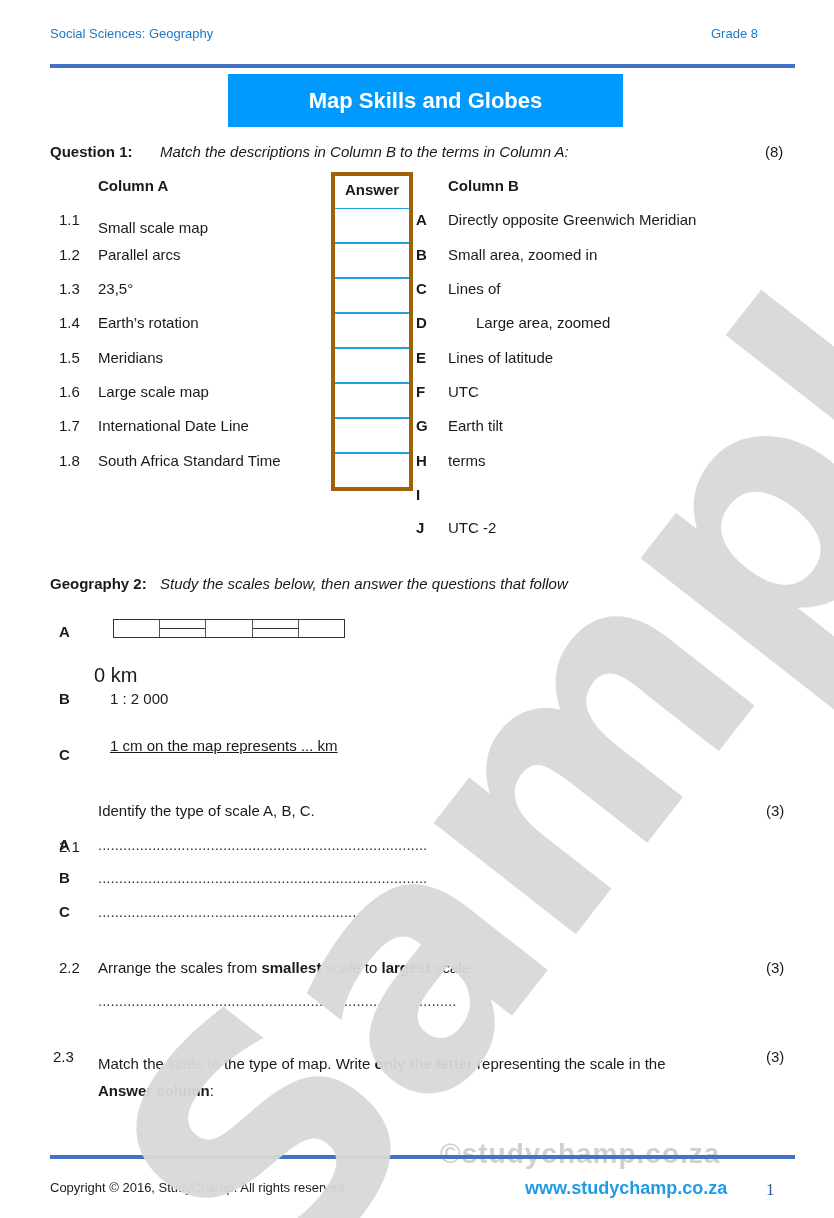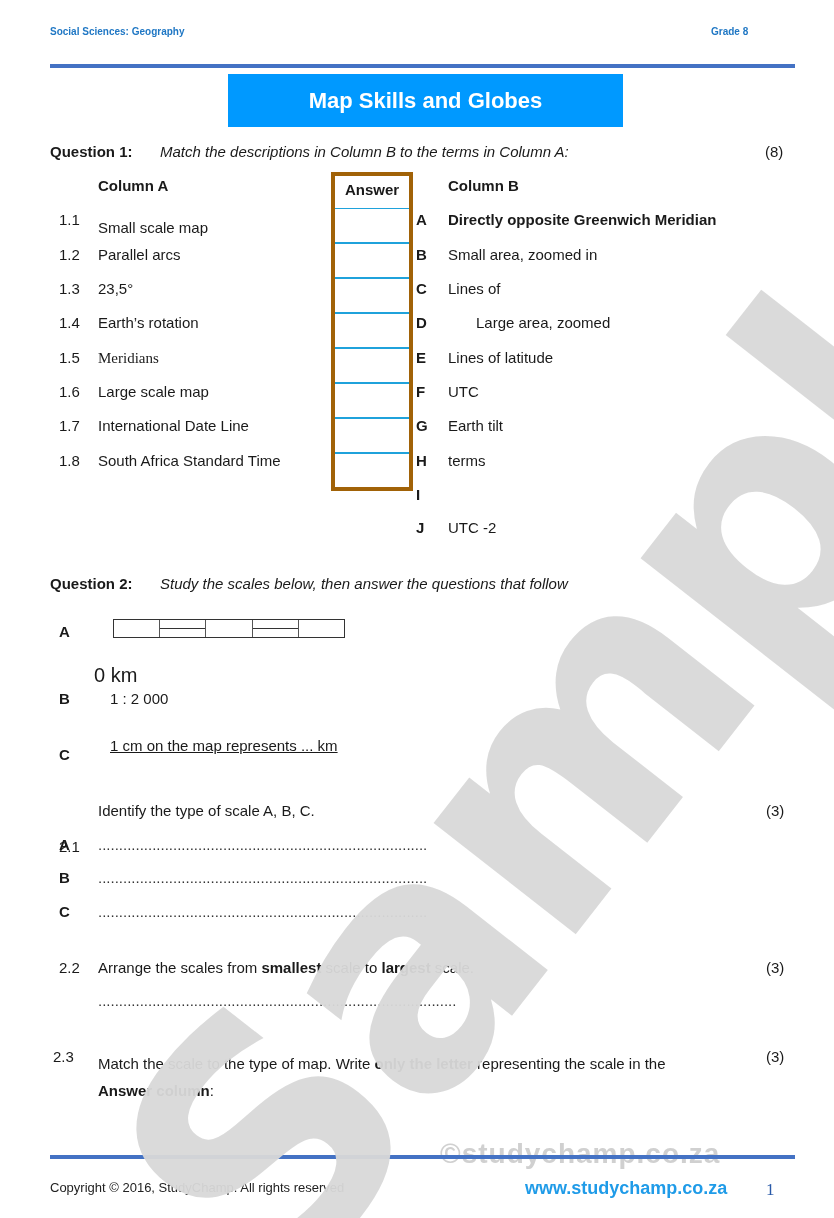--- a/index.html
+++ b/index.html
@@ -1,19 +1,19 @@
 <!DOCTYPE html>
 <html><head>
 <meta charset="utf-8">
 <style>
   html, body { margin: 0; padding: 0; background: #ffffff; }
   body { width: 834px; height: 1218px; position: relative; overflow: hidden;
          font-family: "Liberation Sans", sans-serif; color: #1a1a1a; font-size: 15px; }
   .abs { position: absolute; }
-  .hdr { font-weight: bold; color: #1f77c4; font-size: 10px; top: 26px; }
+  .hdr { font-weight: normal; color: #1f77c4; font-size: 13px; top: 26px; }
   .rule { left: 50px; width: 745px; height: 4px; background: #4472c4; }
   .title-box { left: 228px; top: 74px; width: 395px; height: 53px; background: #0099ff;
                color: #fff; font-weight: bold; font-size: 22px; display: flex;
                align-items: center; justify-content: center; }
   .q-head { font-weight: bold; }
   .ital { font-style: italic; }
   .bold { font-weight: bold; }
   .row { position: absolute; height: 20px; line-height: 20px; white-space: nowrap; }
   .ans-col { position: absolute; left: 331px; top: 172px; width: 74px; border: 4px solid #a16207; }
   .ans-head { height: 32px; line-height: 28px; text-align: center; font-weight: bold;
@@ -62,21 +62,21 @@
   <div>
     <div class="row" style="left:59px; top:210px;">1.1</div>
     <div class="row" style="left:98px; top:210px;margin-top:8px;">Small scale map</div>
     <div class="row" style="left:59px; top:245px;">1.2</div>
     <div class="row" style="left:98px; top:245px;">Parallel arcs</div>
     <div class="row" style="left:59px; top:279px;">1.3</div>
     <div class="row" style="left:98px; top:279px;">23,5°</div>
     <div class="row" style="left:59px; top:313px;">1.4</div>
     <div class="row" style="left:98px; top:313px;">Earth’s rotation</div>
     <div class="row" style="left:59px; top:348px;">1.5</div>
-    <div class="row" style="left:98px; top:348px;font-family:Liberation Serif, serif;">Meridians</div>
+    <div class="row" style="left:98px; top:348px;">Meridians</div>
     <div class="row" style="left:59px; top:382px;">1.6</div>
     <div class="row" style="left:98px; top:382px;">Large scale map</div>
     <div class="row" style="left:59px; top:416px;">1.7</div>
     <div class="row" style="left:98px; top:416px;">International Date Line</div>
     <div class="row" style="left:59px; top:451px;">1.8</div>
     <div class="row" style="left:98px; top:451px;">South Africa Standard Time</div>
   </div>
 
   <div class="ans-col">
     <div class="ans-head">Answer</div>
@@ -85,42 +85,42 @@
     <div class="ans-cell"></div>
     <div class="ans-cell"></div>
     <div class="ans-cell"></div>
     <div class="ans-cell"></div>
     <div class="ans-cell"></div>
     <div class="ans-cell"></div>
   </div>
 
   <div>
     <div class="row bold" style="left:416px; top:210px;">A</div>
-    <div class="row" style="left:448px; top:210px;font-weight:bold;">Directly opposite Greenwich Meridian</div>
+    <div class="row" style="left:448px; top:210px;">Directly opposite Greenwich Meridian</div>
     <div class="row bold" style="left:416px; top:245px;">B</div>
     <div class="row" style="left:448px; top:245px;">Small area, zoomed in</div>
     <div class="row bold" style="left:416px; top:279px;">C</div>
     <div class="row" style="left:448px; top:279px;">Lines of</div>
     <div class="row bold" style="left:416px; top:313px;">D</div>
     <div class="row" style="left:448px; top:313px;margin-left:28px;">Large area, zoomed</div>
     <div class="row bold" style="left:416px; top:348px;">E</div>
     <div class="row" style="left:448px; top:348px;">Lines of latitude</div>
     <div class="row bold" style="left:416px; top:382px;">F</div>
     <div class="row" style="left:448px; top:382px;">UTC</div>
     <div class="row bold" style="left:416px; top:416px;">G</div>
     <div class="row" style="left:448px; top:416px;">Earth tilt</div>
     <div class="row bold" style="left:416px; top:451px;">H</div>
     <div class="row" style="left:448px; top:451px;">terms</div>
     <div class="row bold" style="left:416px; top:485px;">I</div>
     <div class="row" style="left:448px; top:485px;"></div>
     <div class="row bold" style="left:416px; top:518px;">J</div>
     <div class="row" style="left:448px; top:518px;">UTC -2</div>
   </div>
 
-  <div class="row q-head" style="left:50px; top:574px;">Question 2:</div>
+  <div class="row q-head" style="left:50px; top:574px;">Geography 2:</div>
   <div class="row ital" style="left:160px; top:574px;">Study the scales below, then answer the questions that follow</div>
 
   <div class="row bold" style="left:59px; top:622px;">A</div>
   <div class="scale-bar">
     <div class="seg"></div>
     <div class="seg split"></div>
     <div class="seg"></div>
     <div class="seg split"></div>
     <div class="seg"></div>
   </div>

